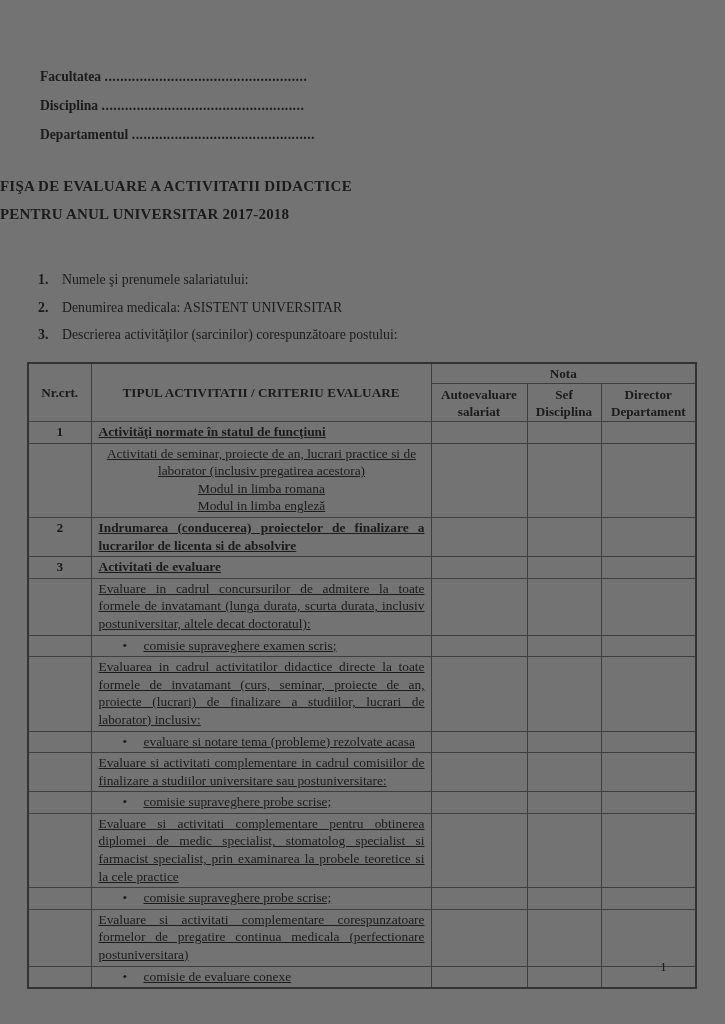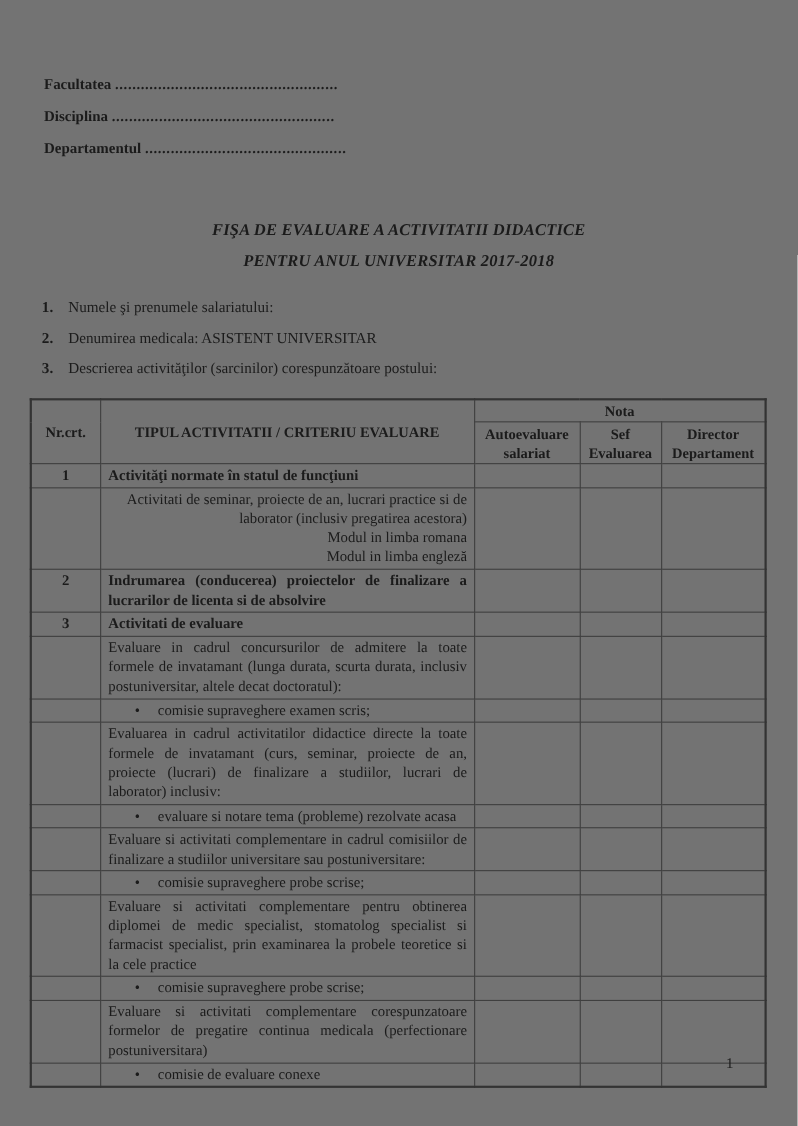--- a/index.html
+++ b/index.html
@@ -16,24 +16,23 @@
     padding-left: 31px;
   }
 
   
   .fields { position: absolute; left: 40px; top: 62px; }
   .field-line { font-size: 13.6px; font-weight: bold; line-height: 29px; white-space: nowrap; }
   .field-dots { font-weight: bold; letter-spacing: 0.5px; }
 
   
   .doc-title {
-    position: absolute; left: 0; top: 196px; width: 100%;
-    text-align: center; font-weight: bold; font-size: 15px; line-height: 28px;
+    position: absolute; left: 0; top: 172px; width: 100%;
+    text-align: left; font-weight: bold; font-size: 15px; line-height: 28px;
     letter-spacing: 0.2px;
-    font-style: italic;
   }
 
   
   .intro-list { position: absolute; left: 38px; top: 266px; }
   .intro-item { font-size: 13.8px; line-height: 27.5px; }
   .intro-num { display: inline-block; width: 24px; font-weight: bold; }
   .intro-item .strong { font-weight: normal; }
 
   
   table.eval {
@@ -51,24 +50,24 @@
     font-size: 13.2px; line-height: 17px; padding: 1px 2px;
   }
   th.h-nota { height: 19px; }
   th.h-sub { height: 38px; white-space: pre-line; }
   td.c-nr {
     text-align: center; vertical-align: top; font-weight: bold;
     padding-top: 1px; font-size: 13.4px; line-height: 17.6px;
   }
   td.c-text {
     vertical-align: top; text-align: justify;
-    padding: 1px 6px 2px 7px; line-height: 17.6px;
+    padding: 1px 6px 2px 7px; line-height: 17.6px; text-decoration: underline;
   }
   td.c-text.style-bold { font-weight: bold; }
-  td.c-text.style-lines { white-space: pre-line; text-align: right; margin-left: 34px; }
+  td.c-text.style-lines { white-space: pre-line; text-align: center; margin-left: 34px; }
   td.c-text.bullet { position: relative; padding-left: 52px; }
   .bullet-dot { position: absolute; left: 31px; top: 1px; }
   td.c-note { background: transparent; }
 
   
   .page-number {
     position: absolute; left: 660px; top: 959px;
     font-size: 13.5px;
   }
 </style>
@@ -105,21 +104,21 @@
     <thead>
       <tr>
         <th class="h-nr" rowspan="2">Nr.crt.</th>
         <th class="h-tip" rowspan="2">TIPUL ACTIVITATII / CRITERIU EVALUARE</th>
         <th class="h-nota" colspan="3">Nota</th>
       </tr>
       <tr>
         <th class="h-sub">Autoevaluare
 salariat</th>
         <th class="h-sub">Sef
-Evaluarea</th>
+Disciplina</th>
         <th class="h-sub">Director
 Departament</th>
       </tr>
     </thead>
     <tbody>
         <tr>
           <td class="c-nr">1</td>
           <td class="c-text style-bold">Activităţi normate în statul de funcţiuni</td>
           <td class="c-note"></td>
           <td class="c-note"></td>

